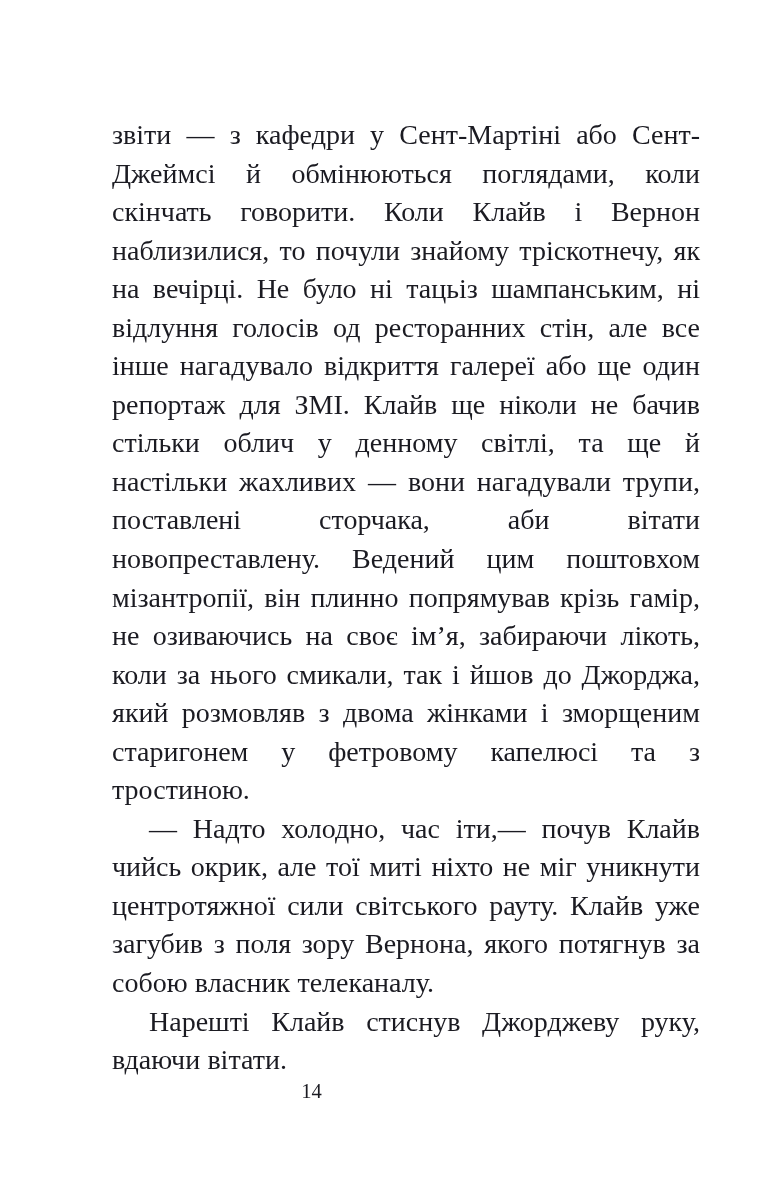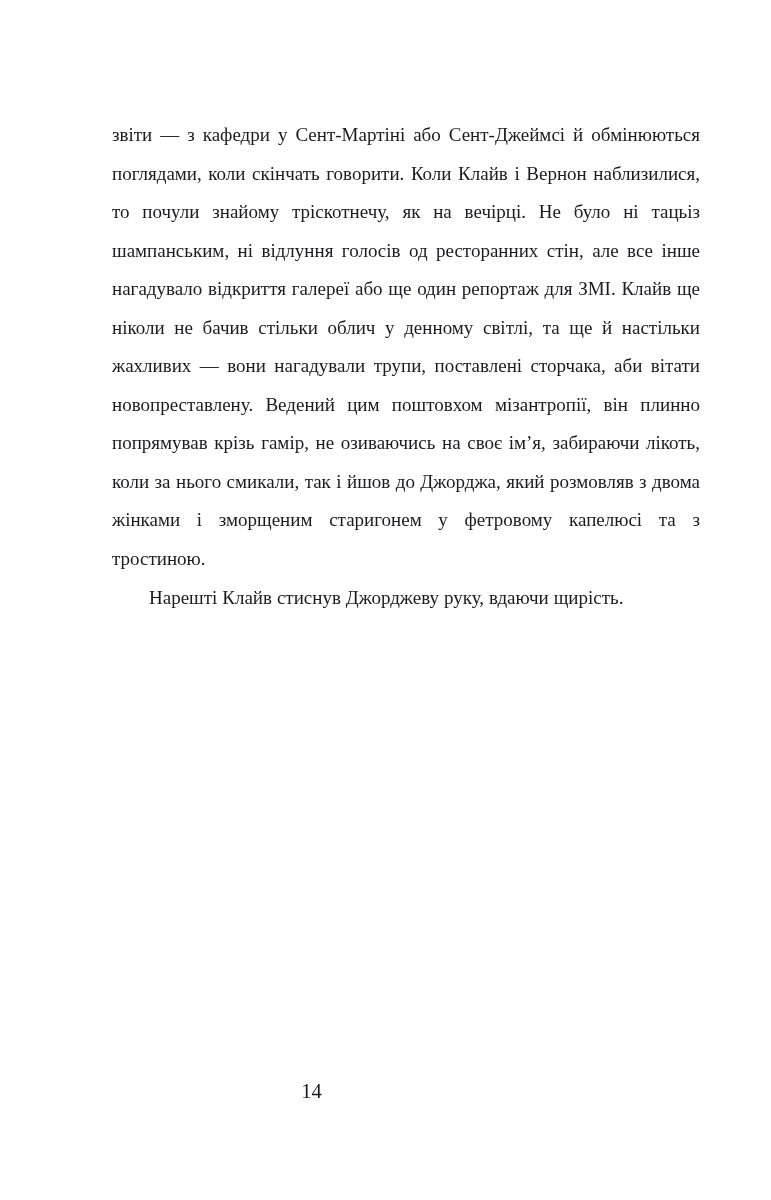--- a/index.html
+++ b/index.html
@@ -30,21 +30,21 @@
   .text-block {
     position: absolute;
     left: 112px;
     top: 116px;
     width: 588px;
   }
 
   p.para {
     margin: 0;
     padding: 0;
-    font-size: 19px;
+    font-size: 28px;
     line-height: 38.55px;
     text-align: justify;
     text-justify: inter-word;
     text-indent: 0;
     hyphens: none;
     word-spacing: 0.01em;
   }
 
   p.para.indented {
     text-indent: 37px;
@@ -67,18 +67,19 @@
     font-family: "Liberation Serif", "DejaVu Serif", serif;
   }
 </style>
 </head>
 <body>
 
 <div class="page">
 
   <div class="text-block">
     <p class="para">звіти — з кафедри у Сент-Мартіні або Сент-Джеймсі й обмінюються поглядами, коли скінчать говорити. Коли Клайв і Вернон наблизилися, то почули знайому тріскотнечу, як на вечірці. Не було ні тацьіз шампанським, ні відлуння голосів од ресторанних стін, але все інше нагадувало відкриття галереї або ще один репортаж для ЗМІ. Клайв ще ніколи не бачив стільки облич у денному світлі, та ще й настільки жахливих — вони нагадували трупи, поставлені сторчака, аби вітати новопреставлену. Ведений цим поштовхом мізантропії, він плинно попрямував крізь гамір, не озиваючись на своє ім’я, забираючи лікоть, коли за нього смикали, так і йшов до Джорджа, який розмовляв з двома жінками і зморщеним старигонем у фетровому капелюсі та з тростиною.</p>
-    <p class="para indented">Нарешті Клайв стиснув Джорджеву руку, вдаючи щирість.</p>
+    <p class="para indented">— Надто холодно, час іти,— почув Клайв чийсь окрик, але тої миті ніхто не міг уникнути центротяжної сили світського рауту. Клайв уже загубив з поля зору Вернона, якого потягнув за собою власник телеканалу.</p>
+    <p class="para indented">Нарешті Клайв стиснув Джорджеву руку, вдаючи вітати.</p>
   </div>
 
   <div class="folio">14</div>
 
 </div>
 
 </body></html>

